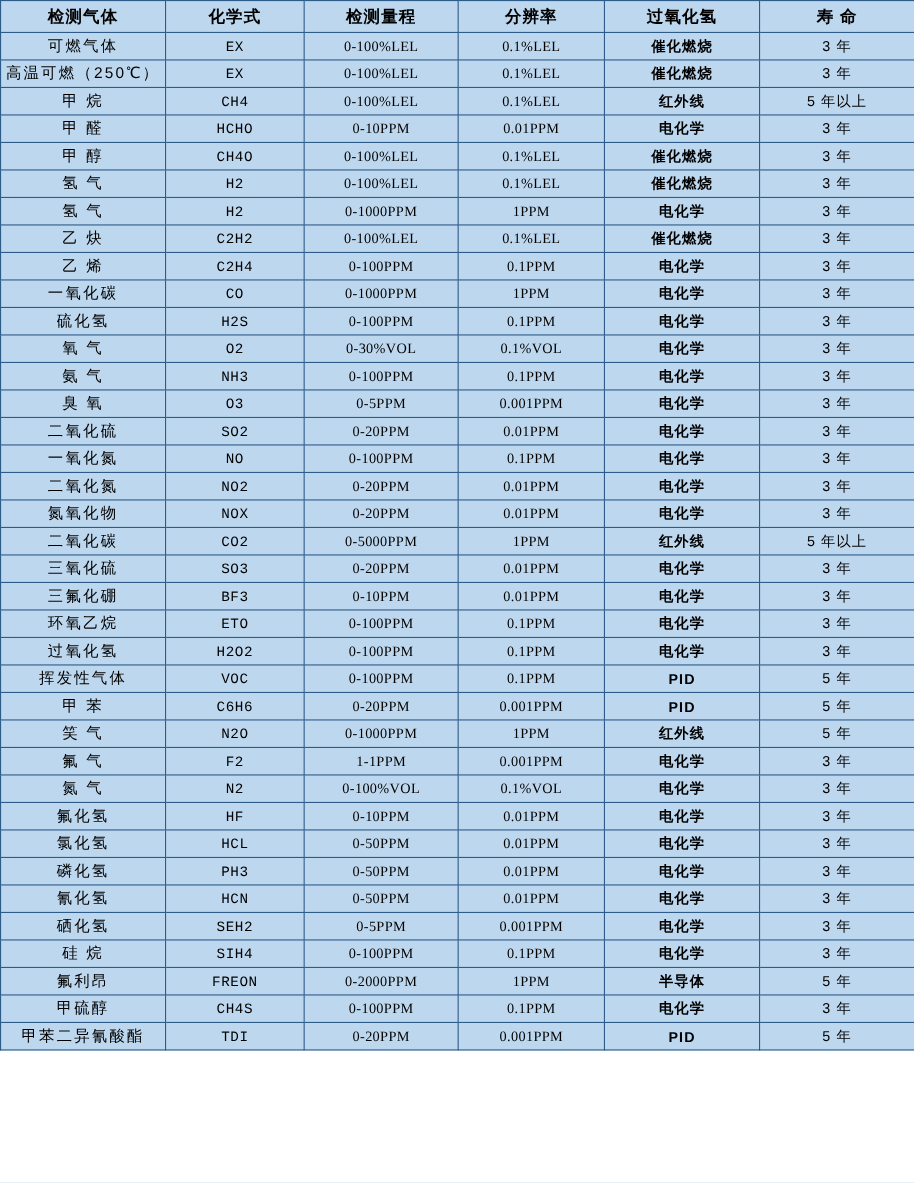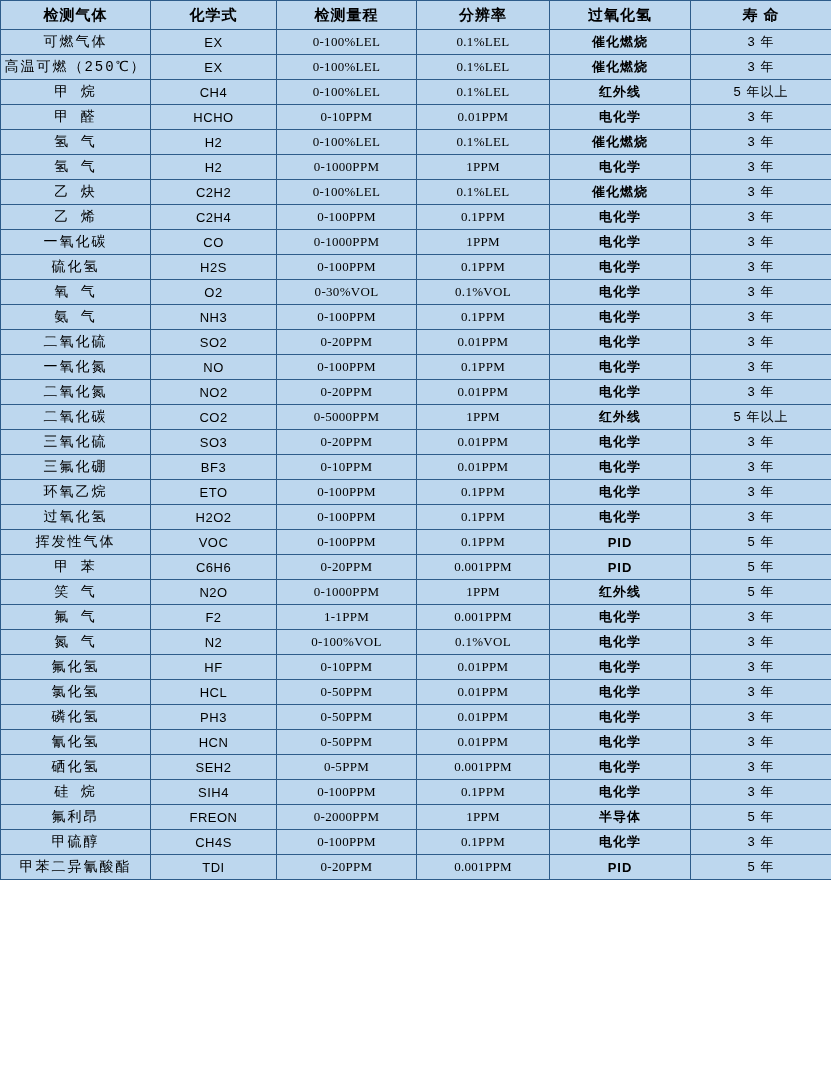--- a/index.html
+++ b/index.html
@@ -49,24 +49,23 @@
     height: 26px;
   }
   table.gas-table tbody td {
     font-size: 13px;
     font-weight: normal;
   }
   
   table.gas-table tbody td.col-name {
     font-size: 14px;
     letter-spacing: 2px;
+  }
+  table.gas-table tbody td.col-formula {
     font-family: Liberation Mono, monospace;
-  }
-  table.gas-table tbody td.col-formula {
-    font-family: Liberation Sans, sans-serif;
     font-size: 13px;
     letter-spacing: 0.5px;
   }
   table.gas-table tbody td.col-range,
   table.gas-table tbody td.col-res {
     font-family: "Liberation Serif", serif;
     font-size: 13px;
     letter-spacing: 0.3px;
   }
   table.gas-table tbody td.col-tech {
@@ -129,20 +128,28 @@
         </tr>
         <tr>
           <td class="col-name">甲 醛</td>
           <td class="col-formula">HCHO</td>
           <td class="col-range">0-10PPM</td>
           <td class="col-res">0.01PPM</td>
           <td class="col-tech">电化学</td>
           <td class="col-life">3 年</td>
         </tr>
         <tr>
+          <td class="col-name">甲 醇</td>
+          <td class="col-formula">CH4O</td>
+          <td class="col-range">0-100%LEL</td>
+          <td class="col-res">0.1%LEL</td>
+          <td class="col-tech">催化燃烧</td>
+          <td class="col-life">3 年</td>
+        </tr>
+        <tr>
           <td class="col-name">氢 气</td>
           <td class="col-formula">H2</td>
           <td class="col-range">0-100%LEL</td>
           <td class="col-res">0.1%LEL</td>
           <td class="col-tech">催化燃烧</td>
           <td class="col-life">3 年</td>
         </tr>
         <tr>
           <td class="col-name">氢 气</td>
           <td class="col-formula">H2</td>
@@ -193,38 +200,54 @@
         </tr>
         <tr>
           <td class="col-name">氨 气</td>
           <td class="col-formula">NH3</td>
           <td class="col-range">0-100PPM</td>
           <td class="col-res">0.1PPM</td>
           <td class="col-tech">电化学</td>
           <td class="col-life">3 年</td>
         </tr>
         <tr>
+          <td class="col-name">臭 氧</td>
+          <td class="col-formula">O3</td>
+          <td class="col-range">0-5PPM</td>
+          <td class="col-res">0.001PPM</td>
+          <td class="col-tech">电化学</td>
+          <td class="col-life">3 年</td>
+        </tr>
+        <tr>
           <td class="col-name">二氧化硫</td>
           <td class="col-formula">SO2</td>
           <td class="col-range">0-20PPM</td>
           <td class="col-res">0.01PPM</td>
           <td class="col-tech">电化学</td>
           <td class="col-life">3 年</td>
         </tr>
         <tr>
           <td class="col-name">一氧化氮</td>
           <td class="col-formula">NO</td>
           <td class="col-range">0-100PPM</td>
           <td class="col-res">0.1PPM</td>
           <td class="col-tech">电化学</td>
           <td class="col-life">3 年</td>
         </tr>
         <tr>
           <td class="col-name">二氧化氮</td>
           <td class="col-formula">NO2</td>
+          <td class="col-range">0-20PPM</td>
+          <td class="col-res">0.01PPM</td>
+          <td class="col-tech">电化学</td>
+          <td class="col-life">3 年</td>
+        </tr>
+        <tr>
+          <td class="col-name">氮氧化物</td>
+          <td class="col-formula">NOX</td>
           <td class="col-range">0-20PPM</td>
           <td class="col-res">0.01PPM</td>
           <td class="col-tech">电化学</td>
           <td class="col-life">3 年</td>
         </tr>
         <tr>
           <td class="col-name">二氧化碳</td>
           <td class="col-formula">CO2</td>
           <td class="col-range">0-5000PPM</td>
           <td class="col-res">1PPM</td>

